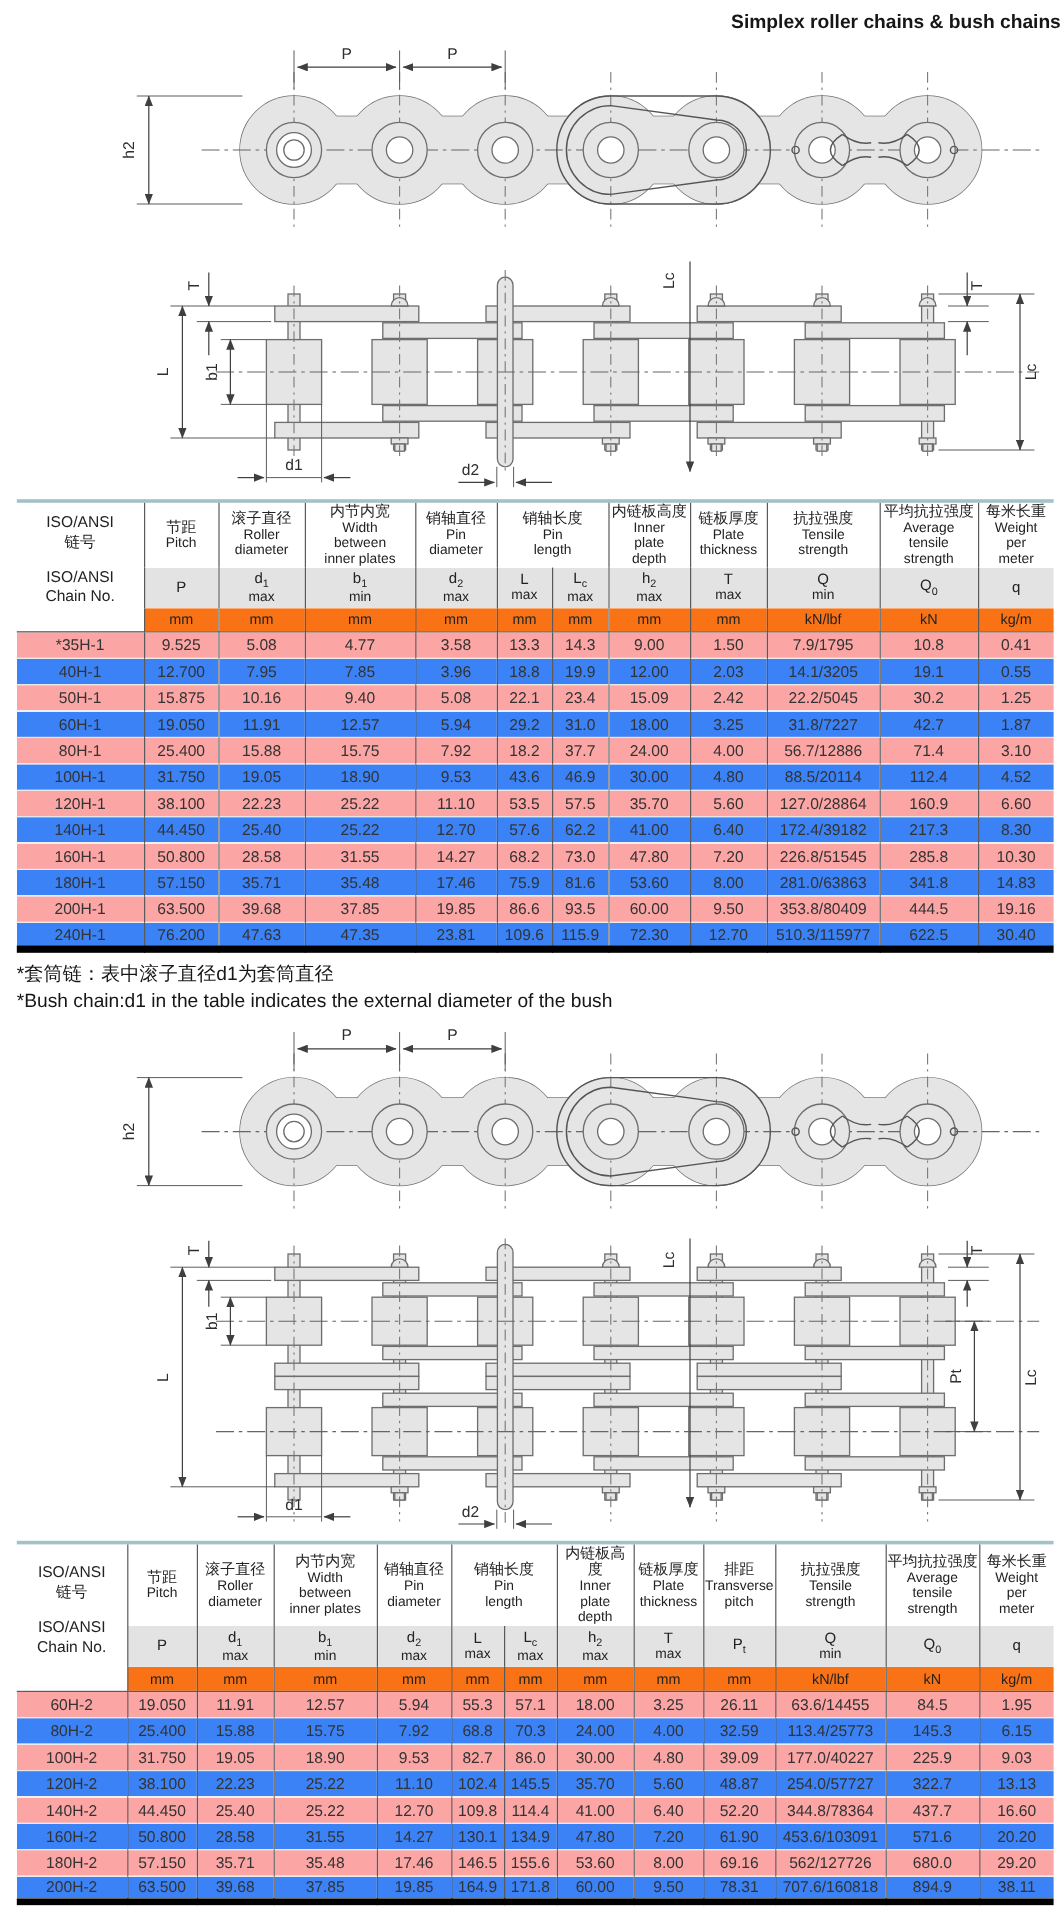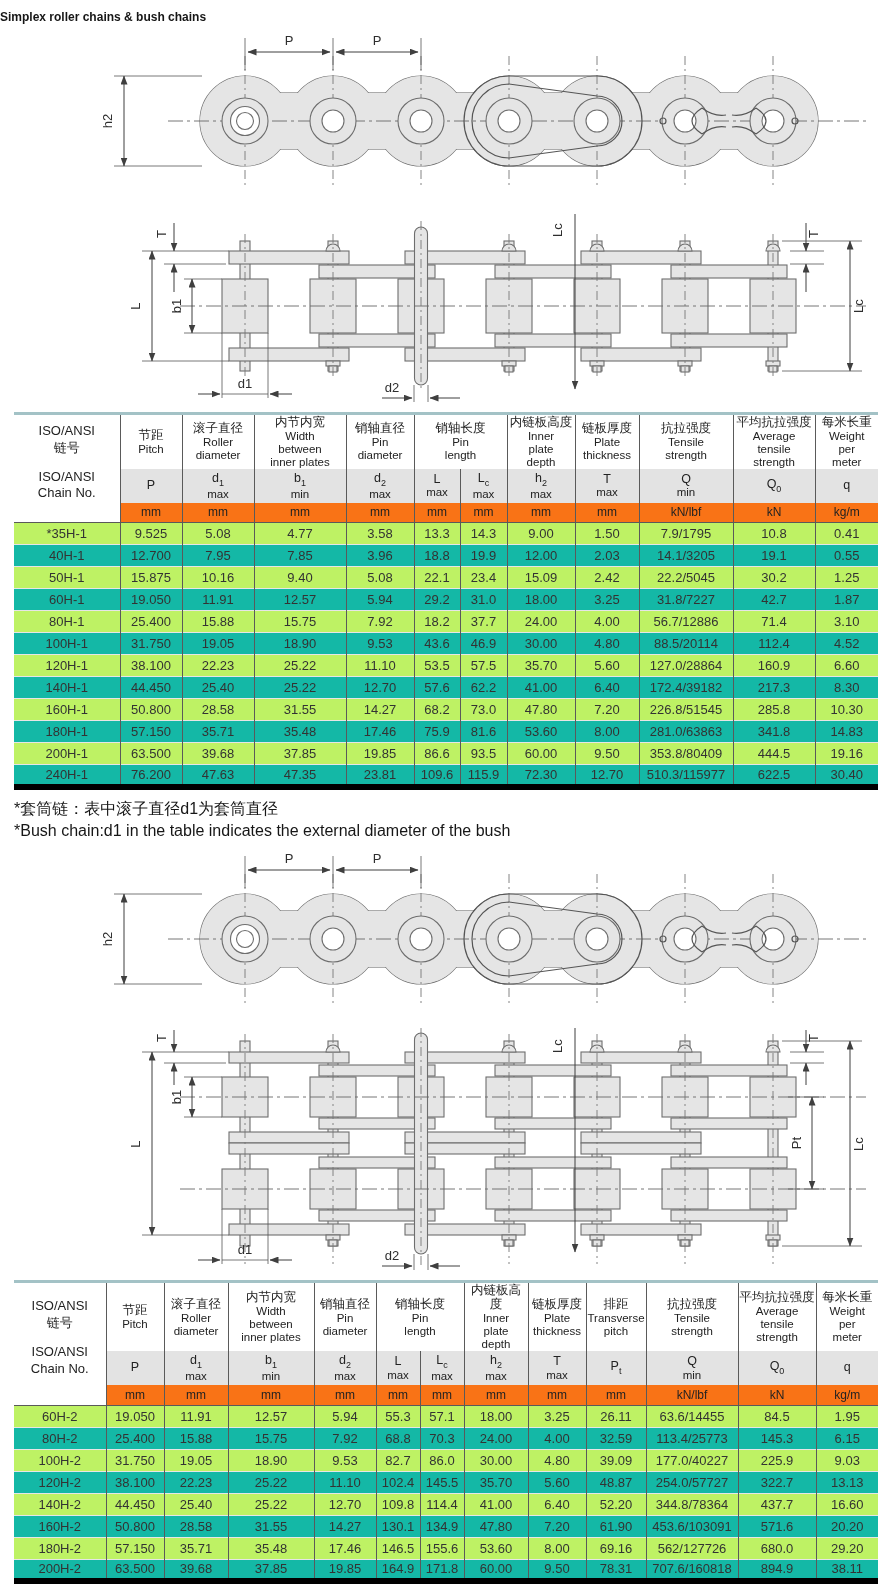--- a/index.html
+++ b/index.html
@@ -1,19 +1,19 @@
 <!DOCTYPE html>
 <html><head>
 <meta charset="utf-8">
 <style>
   *{box-sizing:border-box}
   html,body{margin:0;padding:0;background:#fff}
   body{font-family:"Liberation Sans",sans-serif;color:#222;width:884px}
   .sheet{width:884px;background:#fff;overflow:hidden}
-  .sec-title{text-align:left;font-size:12px;font-weight:600;color:#161616;padding:10px 0 2px}
+  .sec-title{text-align:right;font-size:16px;font-weight:600;color:#161616;padding:10px 0 2px}
   svg{display:block}
   svg text{font-family:"Liberation Sans",sans-serif;font-size:13px;fill:#2e2e2e}
   .body1{fill:#e5e5e5;stroke:#757575;stroke-width:1.2}
   .body2{fill:#e5e5e5;stroke:none}
   .part{fill:#e5e5e5;stroke:#6e6e6e;stroke-width:1.1}
   .hole{fill:#ffffff;stroke:#6e6e6e;stroke-width:1.1}
   .ln{stroke:#555;stroke-width:1.2;fill:none}
   .thin{stroke:#555;stroke-width:0.8;fill:none}
   .dim{stroke:#3f3f3f;stroke-width:1;fill:none}
   .cl{stroke:#666;stroke-width:0.9;fill:none;stroke-dasharray:15 4 3 4}
@@ -29,22 +29,22 @@
   .grp .gen{white-space:pre-line;font-size:11.5px;color:#222}
   .corner{background:#fff;border-bottom:1px solid #5a5a5a}
   .corner .cline{white-space:pre-line;font-size:13px;line-height:1.3}
   .corner .cline:first-child{margin:2px 0 12px}
   .corner .cline:last-child{margin-bottom:14px}
   .sym-row th{background:#e3e3e3;font-size:12.5px;height:34px;line-height:1.05}
   .sym-row sub{font-size:9px}
   .sym-row .qual{font-size:11.5px}
   .unit-row th{font-size:12px;height:20px;background:#f97316;border-bottom:1px solid #5a5a5a}
   tbody td{font-size:13px;height:22px;color:#333}
-  tbody tr.odd{background:#bef264}
-  tbody tr.even{background:#14b8a6}
+  tbody tr.odd{background:#fca5a5}
+  tbody tr.even{background:#3b82f6}
   tbody tr + tr{border-top:1px solid #e6e6e6}
   tbody tr:last-child{border-bottom:6px solid #000000}
   .footnotes{margin:8px 0 2px 14px;font-size:16px;line-height:1.4;color:#161616}
 </style>
 </head>
 <body>
 
 <div class="sheet">
 
   <div class="sec-title">Simplex roller chains &amp; bush chains</div>

